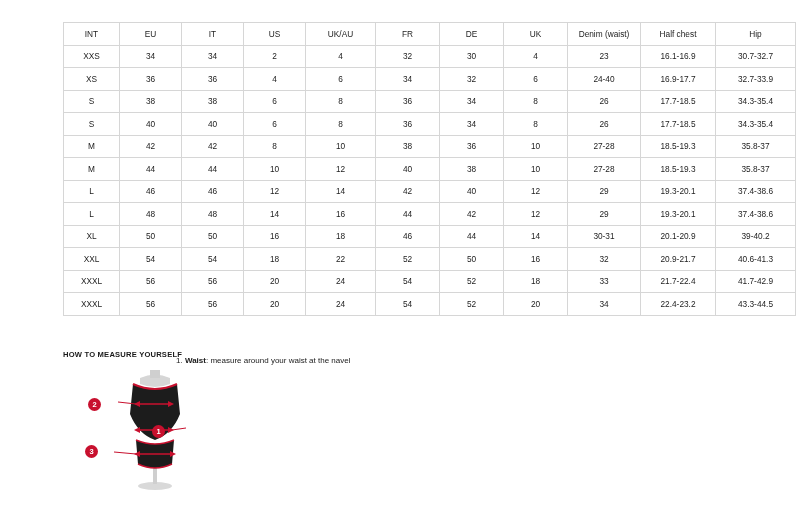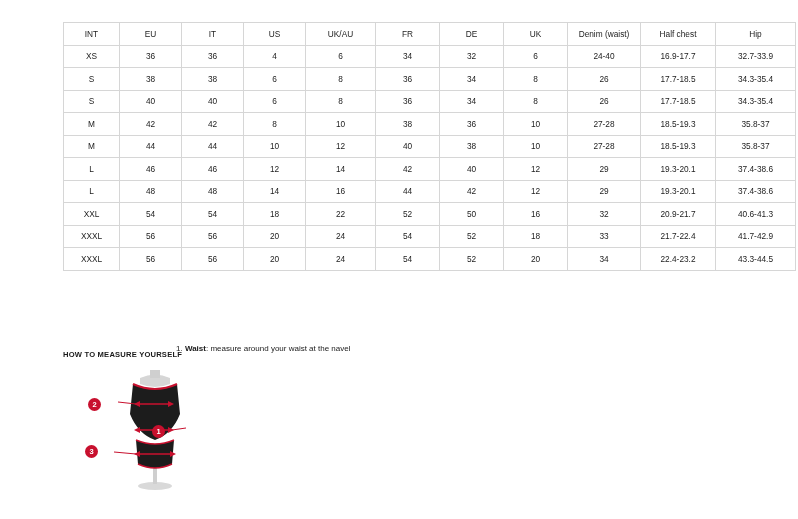--- a/index.html
+++ b/index.html
@@ -72,21 +72,21 @@
   .figure {
     position: absolute;
     left: 100px;
     top: 368px;
     width: 110px;
     height: 125px;
   }
   .steps {
     position: absolute;
     left: 176px;
-    top: 344px;
+    top: 356px;
     width: 420px;
   }
   .step {
     font-size: 8px;
     color: #1a1a1a;
     margin-bottom: 11px;
     line-height: 1.25;
   }
   .step b { font-weight: bold; }
 
@@ -136,20 +136,33 @@
           <th>FR</th>
           <th>DE</th>
           <th>UK</th>
           <th>Denim (waist)</th>
           <th>Half chest</th>
           <th>Hip</th>
         </tr>
       </thead>
       <tbody>
         <tr>
+          <td>XXS</td>
+          <td>34</td>
+          <td>34</td>
+          <td>2</td>
+          <td>4</td>
+          <td>32</td>
+          <td>30</td>
+          <td>4</td>
+          <td>23</td>
+          <td>16.1-16.9</td>
+          <td>30.7-32.7</td>
+        </tr>
+        <tr>
           <td>XS</td>
           <td>36</td>
           <td>36</td>
           <td>4</td>
           <td>6</td>
           <td>34</td>
           <td>32</td>
           <td>6</td>
           <td>24-40</td>
           <td>16.9-17.7</td>
@@ -227,20 +240,33 @@
           <td>14</td>
           <td>16</td>
           <td>44</td>
           <td>42</td>
           <td>12</td>
           <td>29</td>
           <td>19.3-20.1</td>
           <td>37.4-38.6</td>
         </tr>
         <tr>
+          <td>XL</td>
+          <td>50</td>
+          <td>50</td>
+          <td>16</td>
+          <td>18</td>
+          <td>46</td>
+          <td>44</td>
+          <td>14</td>
+          <td>30-31</td>
+          <td>20.1-20.9</td>
+          <td>39-40.2</td>
+        </tr>
+        <tr>
           <td>XXL</td>
           <td>54</td>
           <td>54</td>
           <td>18</td>
           <td>22</td>
           <td>52</td>
           <td>50</td>
           <td>16</td>
           <td>32</td>
           <td>20.9-21.7</td>

